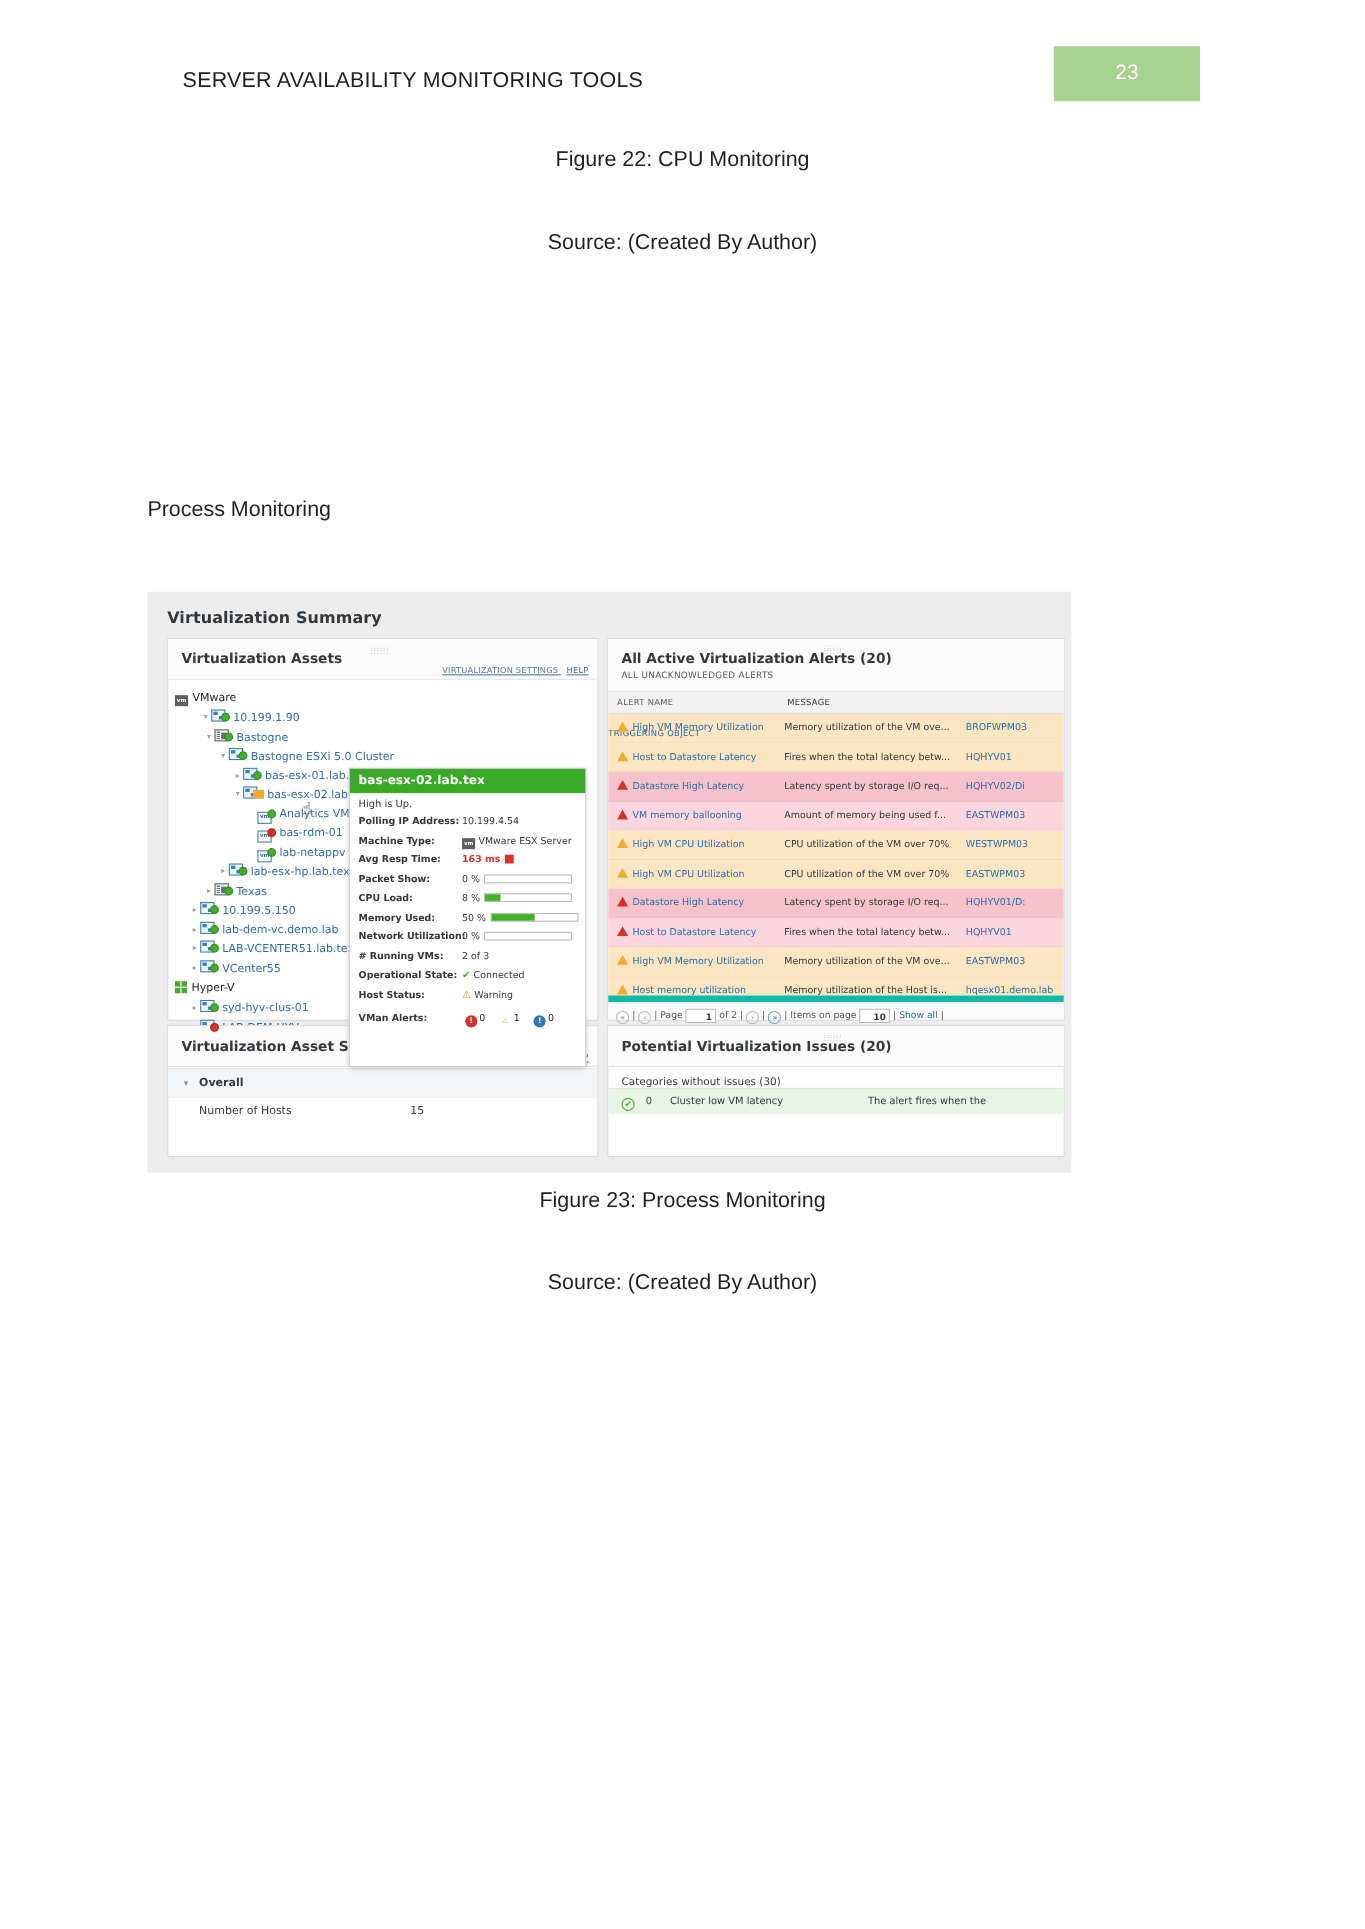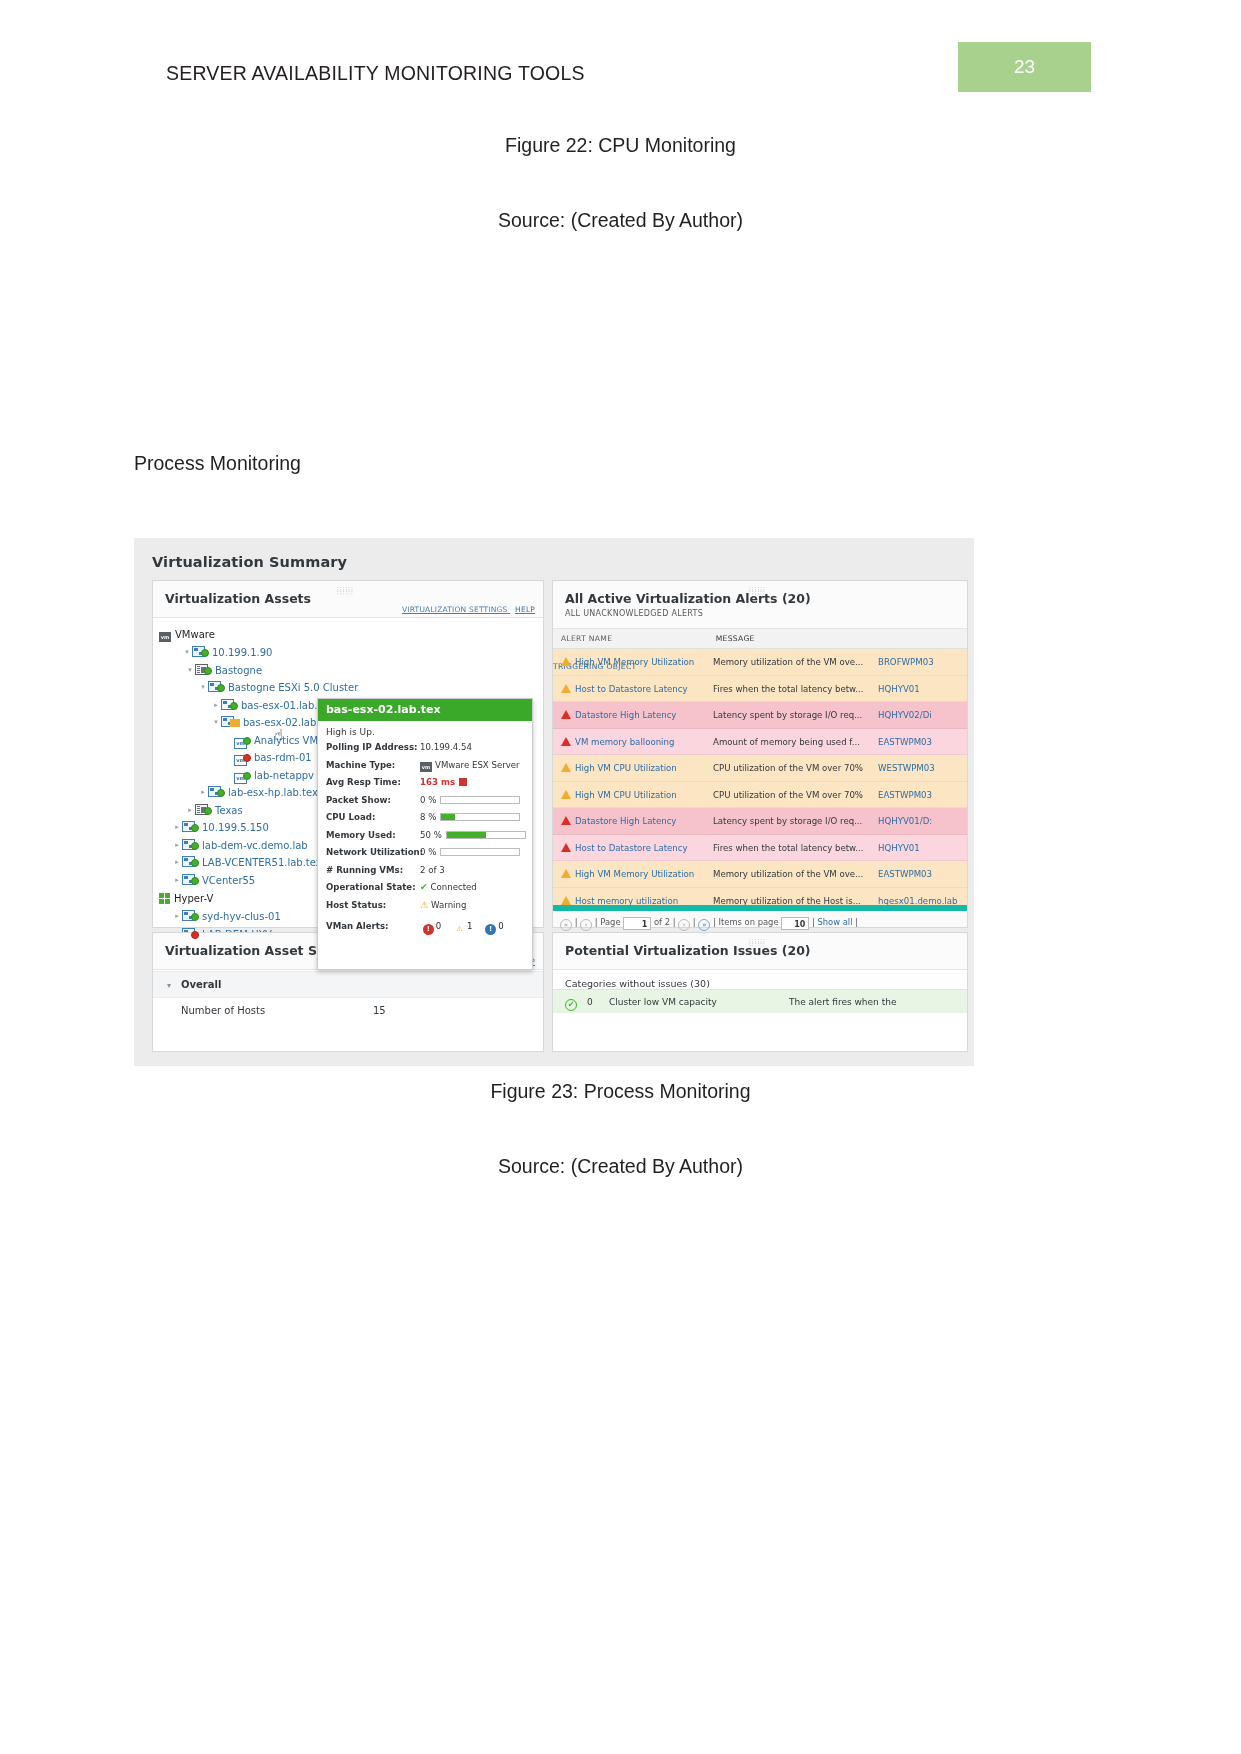--- a/index.html
+++ b/index.html
@@ -408,17 +408,17 @@
       </div>
   </div>
 
   <div class="card" id="issues-card">
     <div class="card-head">
       <div class="card-title">Potential Virtualization Issues (20)</div>
       <div class="grip">∷∷∷<br>∷∷∷</div>
     </div>
     <div class="iss-sub">Categories without issues (30)</div>
     <div id="issue-rows">
-        <div class="iss-row"><span class="ok-ring">✔</span><span class="iss-count">0</span><span class="iss-name">Cluster low VM capacity</span><span class="iss-desc">The alert fires when the</span></div>
+        <div class="iss-row"><span class="ok-ring">✔</span><span class="iss-count">0</span><span class="iss-name">Cluster low VM latency</span><span class="iss-desc">The alert fires when the</span></div>
       </div>
   </div>
 
 </div>
 
 </body></html>

